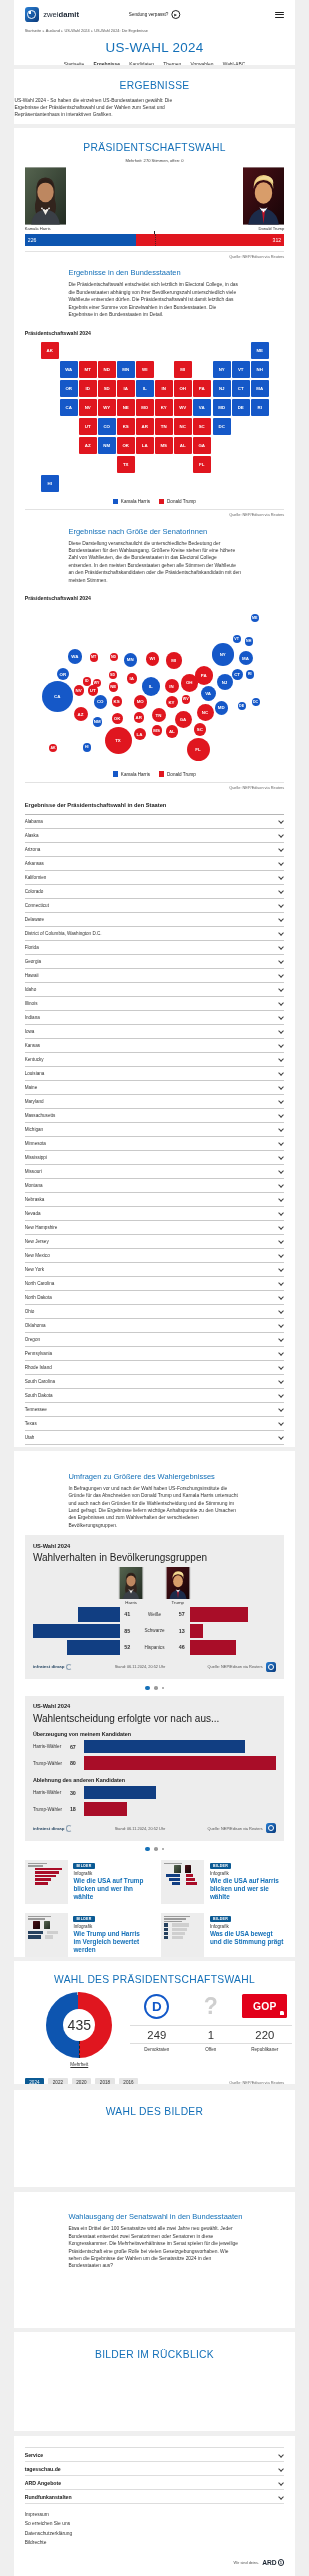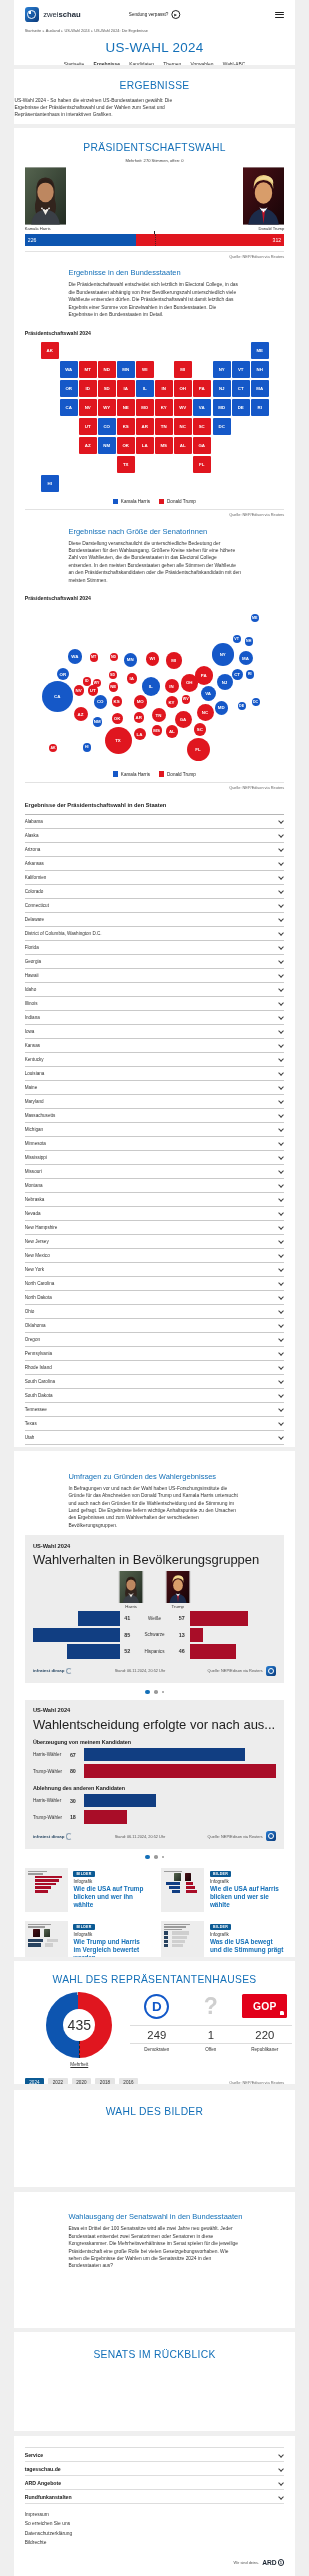--- a/index.html
+++ b/index.html
@@ -60,21 +60,21 @@
   .bubbles{position:relative;width:242px;height:160px;margin:4.1px auto 0;}
   .bubble{position:absolute;border-radius:50%;color:#fff;font-weight:bold;display:flex;align-items:center;justify-content:center;}
   .listhead{font-size:5.7px;font-weight:bold;color:#222;padding:0 10.3px;margin-top:12.4px;}
   .slist{margin:5.2px 10.3px 0;border-top:0.5px solid #b5b5b5;}
   .srow{display:flex;justify-content:space-between;align-items:center;height:13px;border-bottom:0.5px solid #c9c9c9;font-size:4.6px;color:#333;}
   .chev{width:3.1px;height:3.1px;border-right:0.8px solid #444;border-bottom:0.8px solid #444;transform:rotate(45deg);margin-right:1.5px;flex:none;}
   
   #card-polls{height:506px;margin-bottom:4.1px;padding-top:11.3px;}
   .info{background:#ededed;margin:6.2px 10.3px 0;padding:7.2px 8.2px;box-sizing:border-box;}
   .info-k{font-weight:bold;font-size:5.7px;color:#222;}
-  .info-t{font-size:13px;color:#222;margin-top:3.1px;}
+  .info-t{font-size:10px;color:#222;margin-top:3.1px;}
   .duo{display:flex;justify-content:center;gap:20.6px;margin-top:4.1px;}
   .duo figure{margin:0;text-align:center;}
   .duo figcaption{font-size:4.4px;margin-top:1.5px;text-align:center;}
   .grow{display:flex;align-items:center;margin-top:2.1px;}
   .gz{flex:1;display:flex;}
   .gz.l{justify-content:flex-end;}
   .gbar{height:14.4px;}
   .gnum{width:15.5px;text-align:center;font-weight:bold;font-size:5.4px;}
   .glab{width:39px;text-align:center;font-size:4.6px;}
   .vsec{font-weight:bold;font-size:5.4px;margin-top:7.2px;color:#222;}
@@ -172,21 +172,21 @@
       <path d="M10 112 Q14 84 40 80 Q66 84 70 112 Z" fill="#1c2b4a"></path>
       <path d="M32 78 L40 90 L48 78 Q40 84 32 78 Z" fill="#ffffff"></path>
       <path d="M37 84 L40 110 L43 84 L40 88 Z" fill="#c41226"></path>
     </symbol>
   </defs>
 </svg>
 
 <div class="card" id="card-header">
   <div class="topRow">
     <span class="ts-ico"></span>
-    <span class="brand"><span>zwei</span><b>schau</b></span>
+    <span class="brand"><span>zwei</span><b>damit</b></span>
     <span class="missed">
       <span>Sendung verpasst?</span>
       <span class="play">▶</span>
     </span>
     <span class="burger">
         <span></span>
         <span></span>
         <span></span>
       </span>
   </div>
@@ -563,21 +563,21 @@
         <span class="chev"></span>
       </div>
       <div class="srow">
         <span>Washington</span>
         <span class="chev"></span>
       </div>
     </div>
 </div>
 
 <div class="card" id="card-polls">
-  <div class="h3 pad2">Umfragen zu Gründen des Wahlergebnisses</div>
+  <div class="h3 pad2">Umfragen zu Größere des Wahlergebnisses</div>
   <p class="lead inset">In Befragungen vor und nach der Wahl haben US-Forschungsinstitute die Gründe für das Abschneiden von Donald Trump und Kamala Harris untersucht und auch nach den Gründen für die Wahlentscheidung und die Stimmung im Land gefragt. Die Ergebnisse liefern wichtige Anhaltspunkte zu den Ursachen des Ergebnisses und zum Wahlverhalten der verschiedenen Bevölkerungsgruppen.</p>
 
   <div class="info">
     <div class="info-k">US-Wahl 2024</div>
     <div class="info-t">Wahlverhalten in Bevölkerungsgruppen</div>
     <div class="duo">
       <figure>
         <svg class="av" width="26" height="32" viewBox="0 0 50 62">
             <use href="#av-h"></use>
           </svg>
@@ -767,21 +767,21 @@
             <span style="height: 3.1px; width: 4.1px; background: rgb(39, 66, 95);"></span>
             <span style="height: 3.1px; width: 11.3px; background: rgb(207, 207, 207); margin-left: 2.6px;"></span>
           </div>
         </div>
         <div><span class="badge">BILDER</span><div class="kicker">Infografik</div><div class="ttitle">Was die USA bewegt und die Stimmung prägt</div></div>
       </div>
     </div>
 </div>
 
 <div class="card" id="card-house">
-  <div class="h2">WAHL DES REPRÄSENTANTENHAUSES</div>
+  <div class="h2">WAHL DES PRÄSIDENTSCHAFTSWAHL</div>
   <div class="houseRow">
     <div class="donutWrap">
       <div class="donut" id="donut" style="background: conic-gradient(from 180deg, rgb(13, 85, 176) 0deg, rgb(13, 85, 176) 177.103deg, rgb(181, 181, 181) 177.103deg, rgb(181, 181, 181) 177.931deg, rgb(224, 22, 31) 177.931deg, rgb(224, 22, 31) 360deg);">
         <span class="dval" id="dtotal">435</span>
         <span class="dmark"></span>
       </div>
       <div class="mehr">Mehrheit</div>
     </div>
     <div class="pcols" id="pcols">
         <div class="pcol">
@@ -820,21 +820,21 @@
 <div class="card" id="card-senate">
   <div class="h2">WAHL DES BILDER</div>
 </div>
 
 <div class="card" id="card-senres">
   <div class="h3 pad2">Wahlausgang der Senatswahl in den Bundesstaaten</div>
   <p class="lead inset">Etwa ein Drittel der 100 Senatssitze wird alle zwei Jahre neu gewählt. Jeder Bundesstaat entsendet zwei Senatorinnen oder Senatoren in diese Kongresskammer. Die Mehrheitsverhältnisse im Senat spielen für die jeweilige Präsidentschaft eine große Rolle bei vielen Gesetzgebungsvorhaben. Wie sehen die Ergebnisse der Wahlen um die Senatssitze 2024 in den Bundesstaaten aus?</p>
 </div>
 
 <div class="card" id="card-review">
-  <div class="h2">SENATS IM RÜCKBLICK</div>
+  <div class="h2">BILDER IM RÜCKBLICK</div>
 </div>
 
 <div class="card" id="card-footer">
   <div class="faccordion" id="faccordion">
       <div class="frow">
         <span>Service</span>
         <span class="chev"></span>
       </div>
       <div class="frow">
         <span>tagesschau.de</span>

